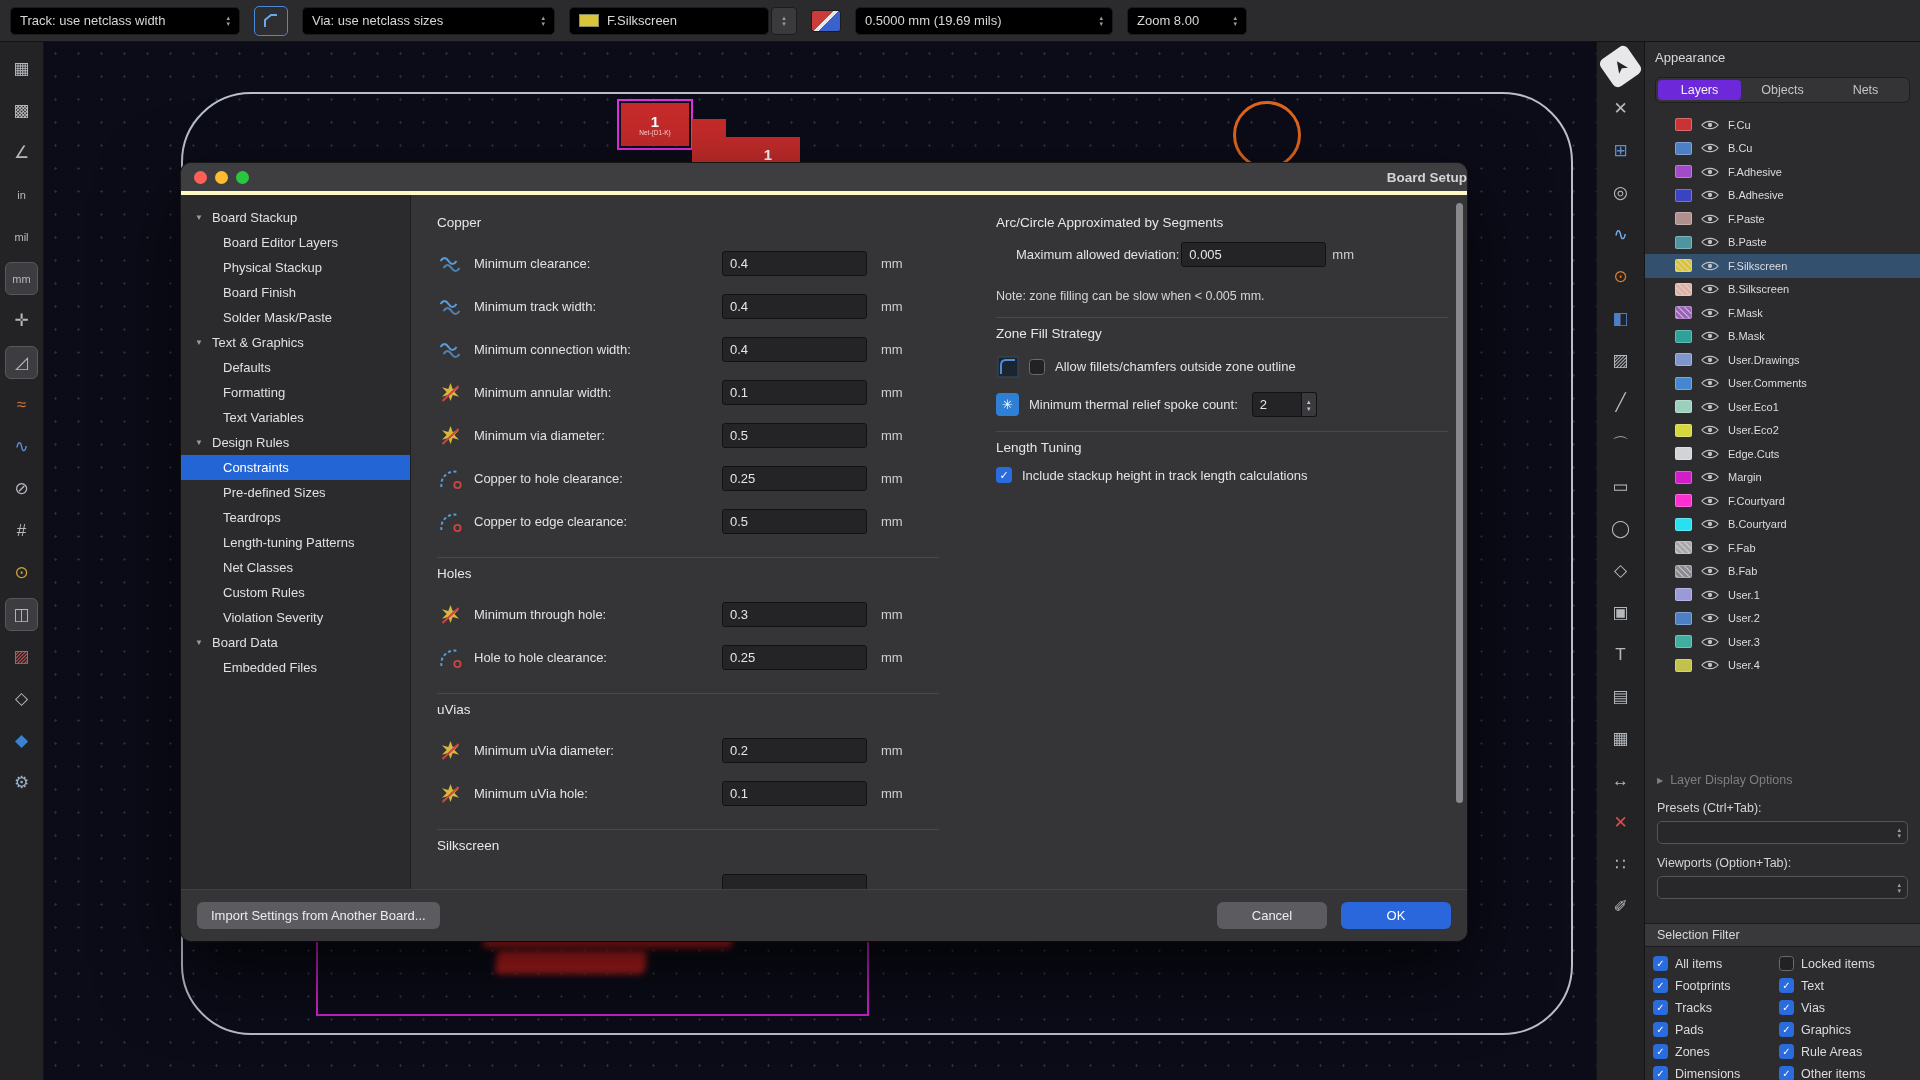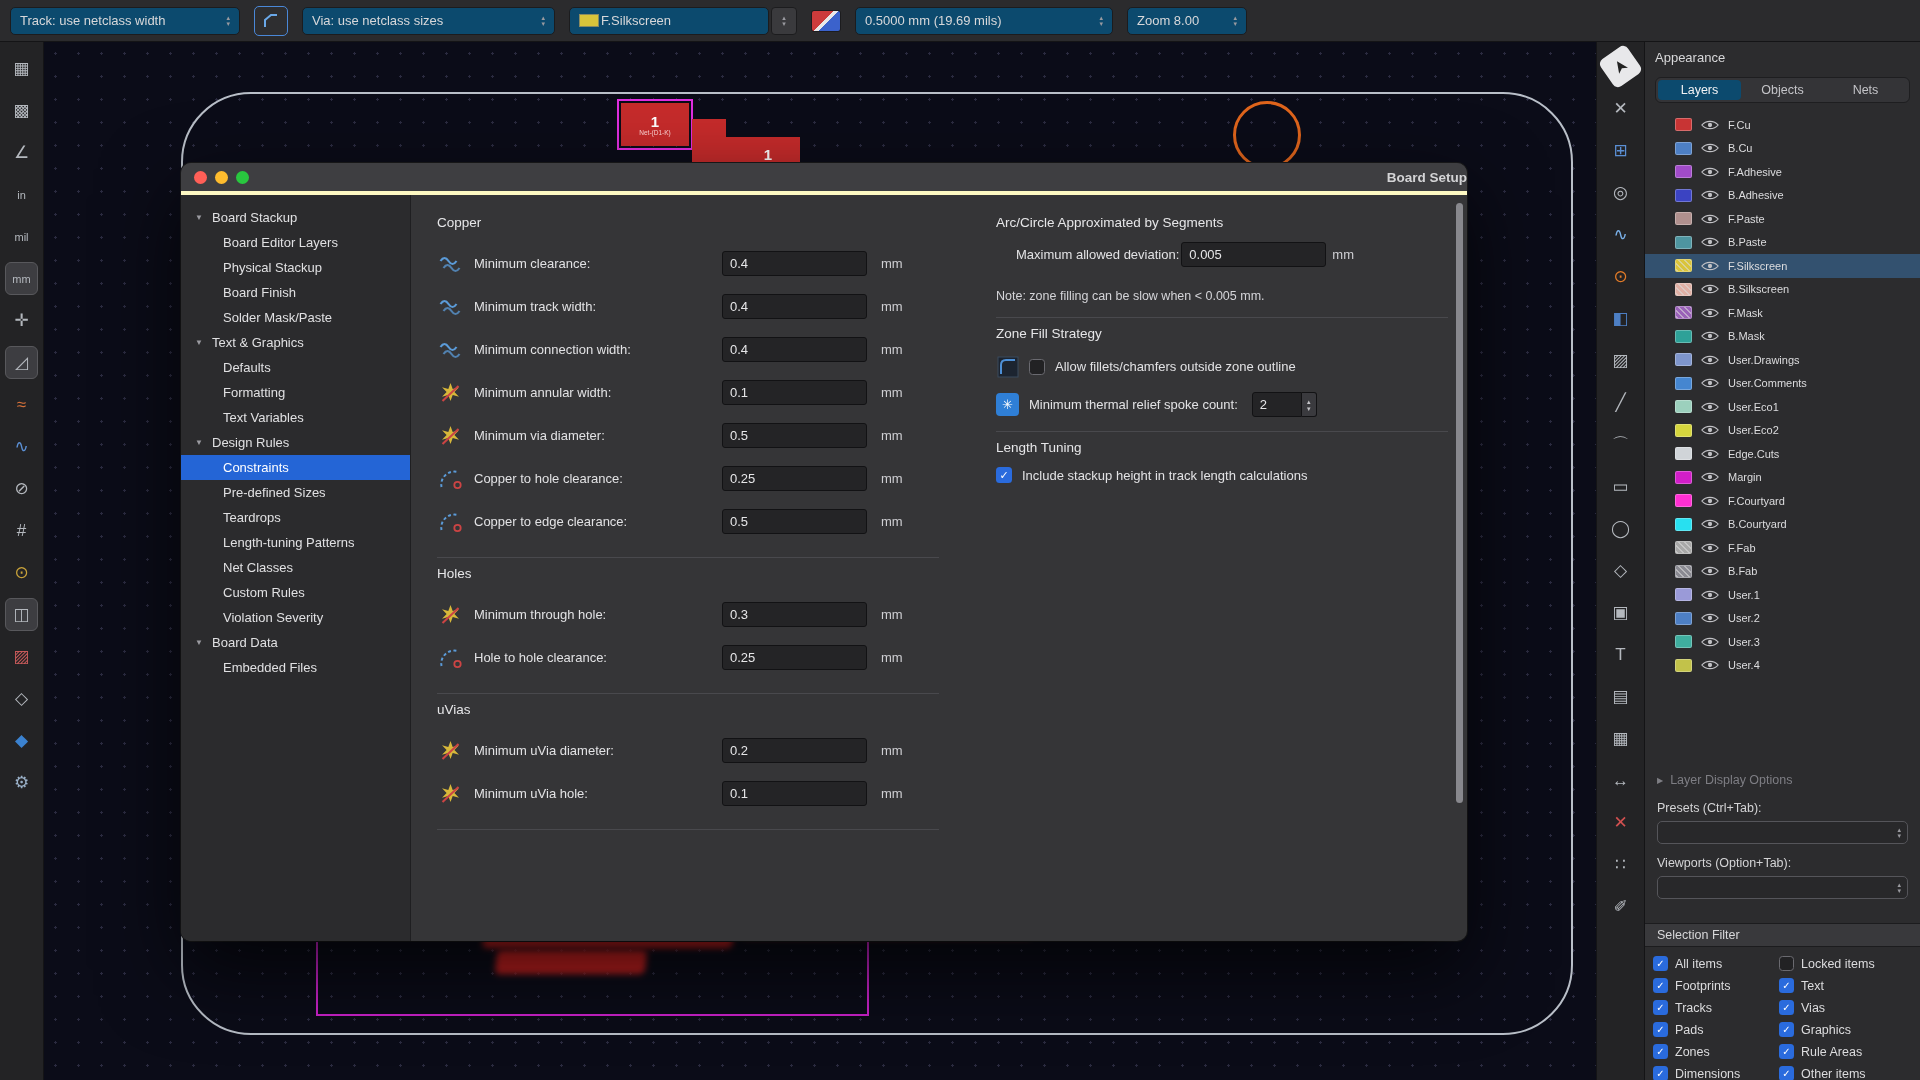--- a/index.html
+++ b/index.html
@@ -2,22 +2,22 @@
 <html><head>
 <meta charset="utf-8">
 <style>
   html,body{margin:0;padding:0;width:1920px;height:1080px;overflow:hidden;background:#1e1e20;
     font-family:"Liberation Sans",sans-serif;color:#e2e2e4;font-size:13px;}
   *{box-sizing:border-box;}
 
   
   #topbar{position:absolute;left:0;top:0;width:1920px;height:42px;background:#2b2b2d;
     border-bottom:1px solid #141416;display:flex;align-items:center;gap:14px;padding:0 10px;z-index:40;}
-  .dd{height:28px;background:#0c4a6e;border:1px solid #1c1c1e;border-radius:5px;display:flex;
-    align-items:center;padding:0 9px;gap:2px;color:#d8d8da;font-size:13px;}
+  .dd{height:28px;background:#000000;border:1px solid #1c1c1e;border-radius:5px;display:flex;
+    align-items:center;padding:0 9px;gap:8px;color:#d8d8da;font-size:13px;}
   .dd .chev{display:flex;flex-direction:column;margin-left:auto;color:#9a9aa0;font-size:7px;line-height:6px;}
   .mini-btn{width:34px;height:30px;border:1px solid #4a88d8;border-radius:5px;background:#2e2e30;
     display:flex;align-items:center;justify-content:center;}
   .combo{display:flex;align-items:stretch;gap:2px;}
   .combo-btn{width:26px;background:#3a3a3d;border:1px solid #1c1c1e;border-radius:4px;display:flex;
     flex-direction:column;align-items:center;justify-content:center;color:#9a9aa0;font-size:7px;line-height:6px;}
   .swatch-yellow{width:20px;height:13px;background:#d9c43a;border:1px solid #8a8a60;flex:none;}
   .diag-icon{width:30px;height:22px;border:1px solid #1c1c1e;border-radius:3px;
     background:linear-gradient(135deg,#cc3b3b 0 44%,#e8e8e8 44% 56%,#3b62cc 56% 100%);}
 
@@ -97,21 +97,21 @@
   .btn.fixed{width:110px;}
   .btn.primary{background:#2a66dc;color:#fff;}
   .footer-spacer{flex:1;}
 
   
   #appearance{position:absolute;left:1644px;top:42px;width:276px;height:1038px;background:#2c2c2e;
     border-left:1px solid #141416;z-index:30;overflow:hidden;}
   .app-title{padding:8px 10px 2px;color:#d8d8da;}
   .tabs{margin:10px 10px 6px;background:#343437;border:1px solid #1e1e20;border-radius:6px;display:flex;padding:2px;}
   .tab{flex:1;text-align:center;padding:3px 0;border-radius:4px;color:#c4c4c8;font-size:12.5px;}
-  .tab.active{background:#0c4a6e;color:#f2f2f4;text-align:center;}
+  .tab.active{background:#6d28d9;color:#f2f2f4;text-align:center;}
   #layers-list{margin-top:10px;}
   .layer-row{display:flex;align-items:center;height:23.5px;padding:0 8px 0 30px;gap:9px;}
   .layer-row.selected{background:#33516f;}
   .lswatch{width:17px;height:13px;border-radius:2px;border:1px solid rgba(255,255,255,.28);position:relative;flex:none;}
   .lswatch.hatched::after{content:"";position:absolute;inset:0;
     background:repeating-linear-gradient(45deg,rgba(220,220,220,.55) 0 1.6px,transparent 1.6px 4.4px);}
   .eye{flex:none;width:18px;height:12px;display:flex;align-items:center;}
   .lname{font-size:11px;color:#dcdcde;}
   .ldo{display:flex;align-items:center;gap:7px;color:#7e7e84;font-size:12.5px;padding:4px 12px;margin-top:92px;}
   .ldo .tri-r{font-size:8px;}
@@ -386,20 +386,28 @@
               <div class="cicon"><svg viewBox="0 0 26 24">
                   <path d="M13 2 l2.2 6 6.3-1.8-4.6 4.8 4.6 4.8-6.3-1.8-2.2 6-2.2-6-6.3 1.8 4.6-4.8-4.6-4.8 6.3 1.8z" fill="#d8b83a"></path>
                   <path d="M5 20 L21 5" stroke="#c44" stroke-width="2"></path>
                 </svg></div>
               <div class="c-label">Minimum uVia hole:</div>
               <input class="c-input" value="0.1" style="">
               <span class="c-unit">mm</span>
             </div>
           </div>
         <hr class="sep">
+        <div>
+            <div class="sec-title">Silkscreen</div>
+            <div class="c-row">
+              <div class="cicon"></div>
+              <div class="c-label"></div>
+              <input class="c-input" style="">
+            </div>
+          </div>
       </div>
       <div class="col-right">
         <div class="sec-title">Arc/Circle Approximated by Segments</div>
         <div class="arc-row">
           <span class="c-label" style="width:auto">Maximum allowed deviation:</span>
           <input class="c-input" value="0.005" style="">
           <span class="c-unit">mm</span>
         </div>
         <div class="note">Note: zone filling can be slow when &lt; 0.005 mm.</div>
         <hr class="sep">
@@ -428,20 +436,26 @@
         <hr class="sep">
         <div class="sec-title">Length Tuning</div>
         <div class="zrow" style="margin-top:10px">
           <span class="cb checked">✓</span>
           <span>Include stackup height in track length calculations</span>
         </div>
       </div>
       <div class="dlg-scroll"></div>
     </div>
   </div>
+  <div class="dlg-footer">
+    <div class="btn">Import Settings from Another Board...</div>
+    <div class="footer-spacer"></div>
+    <div class="btn fixed">Cancel</div>
+    <div class="btn fixed primary">OK</div>
+  </div>
 </div>
 
 <div id="appearance">
   <div class="app-title">Appearance</div>
   <div class="tabs">
     <span class="tab active">Layers</span>
     <span class="tab">Objects</span>
     <span class="tab">Nets</span>
   </div>
   <div id="layers-list">

